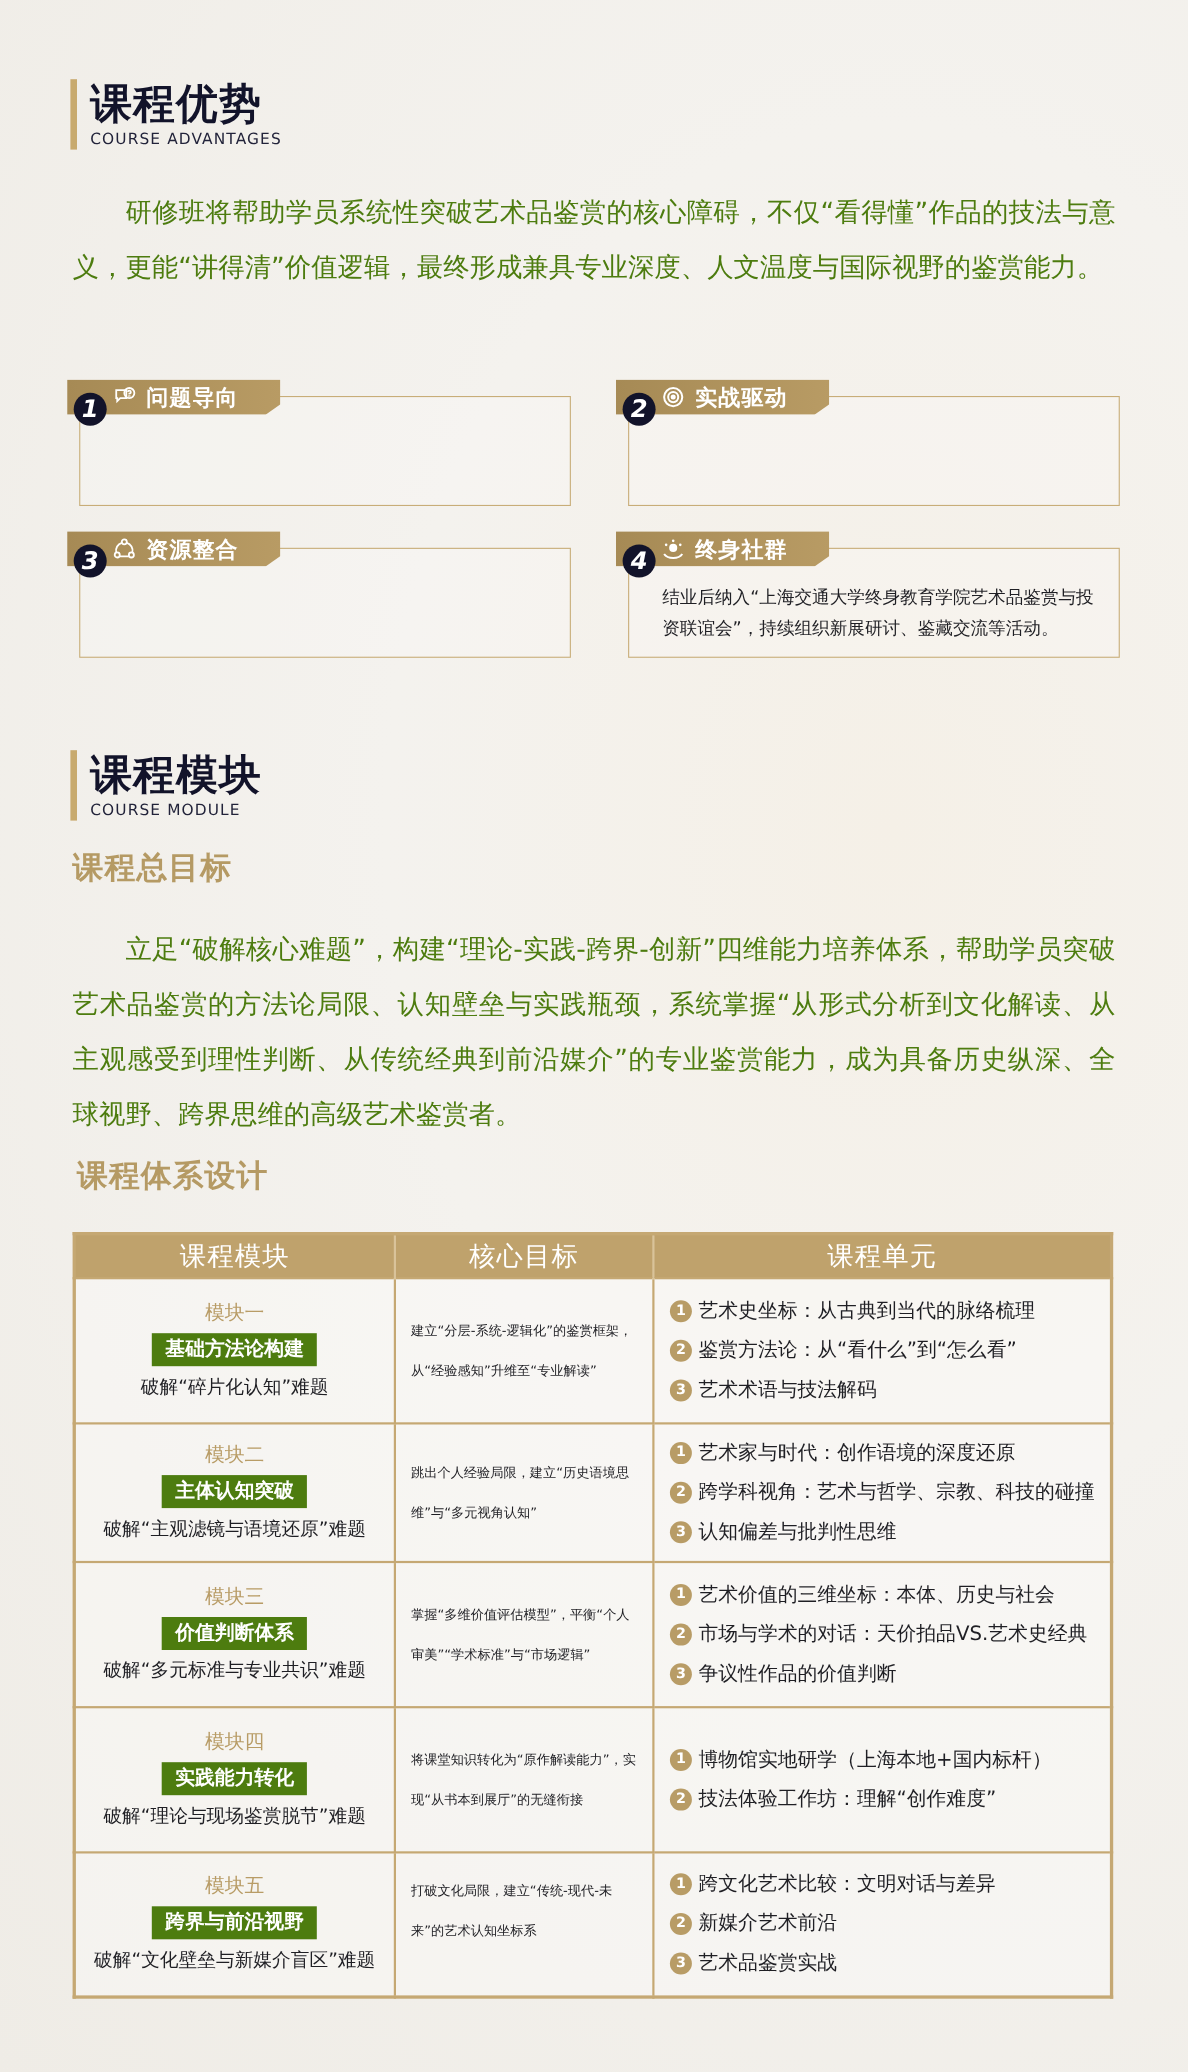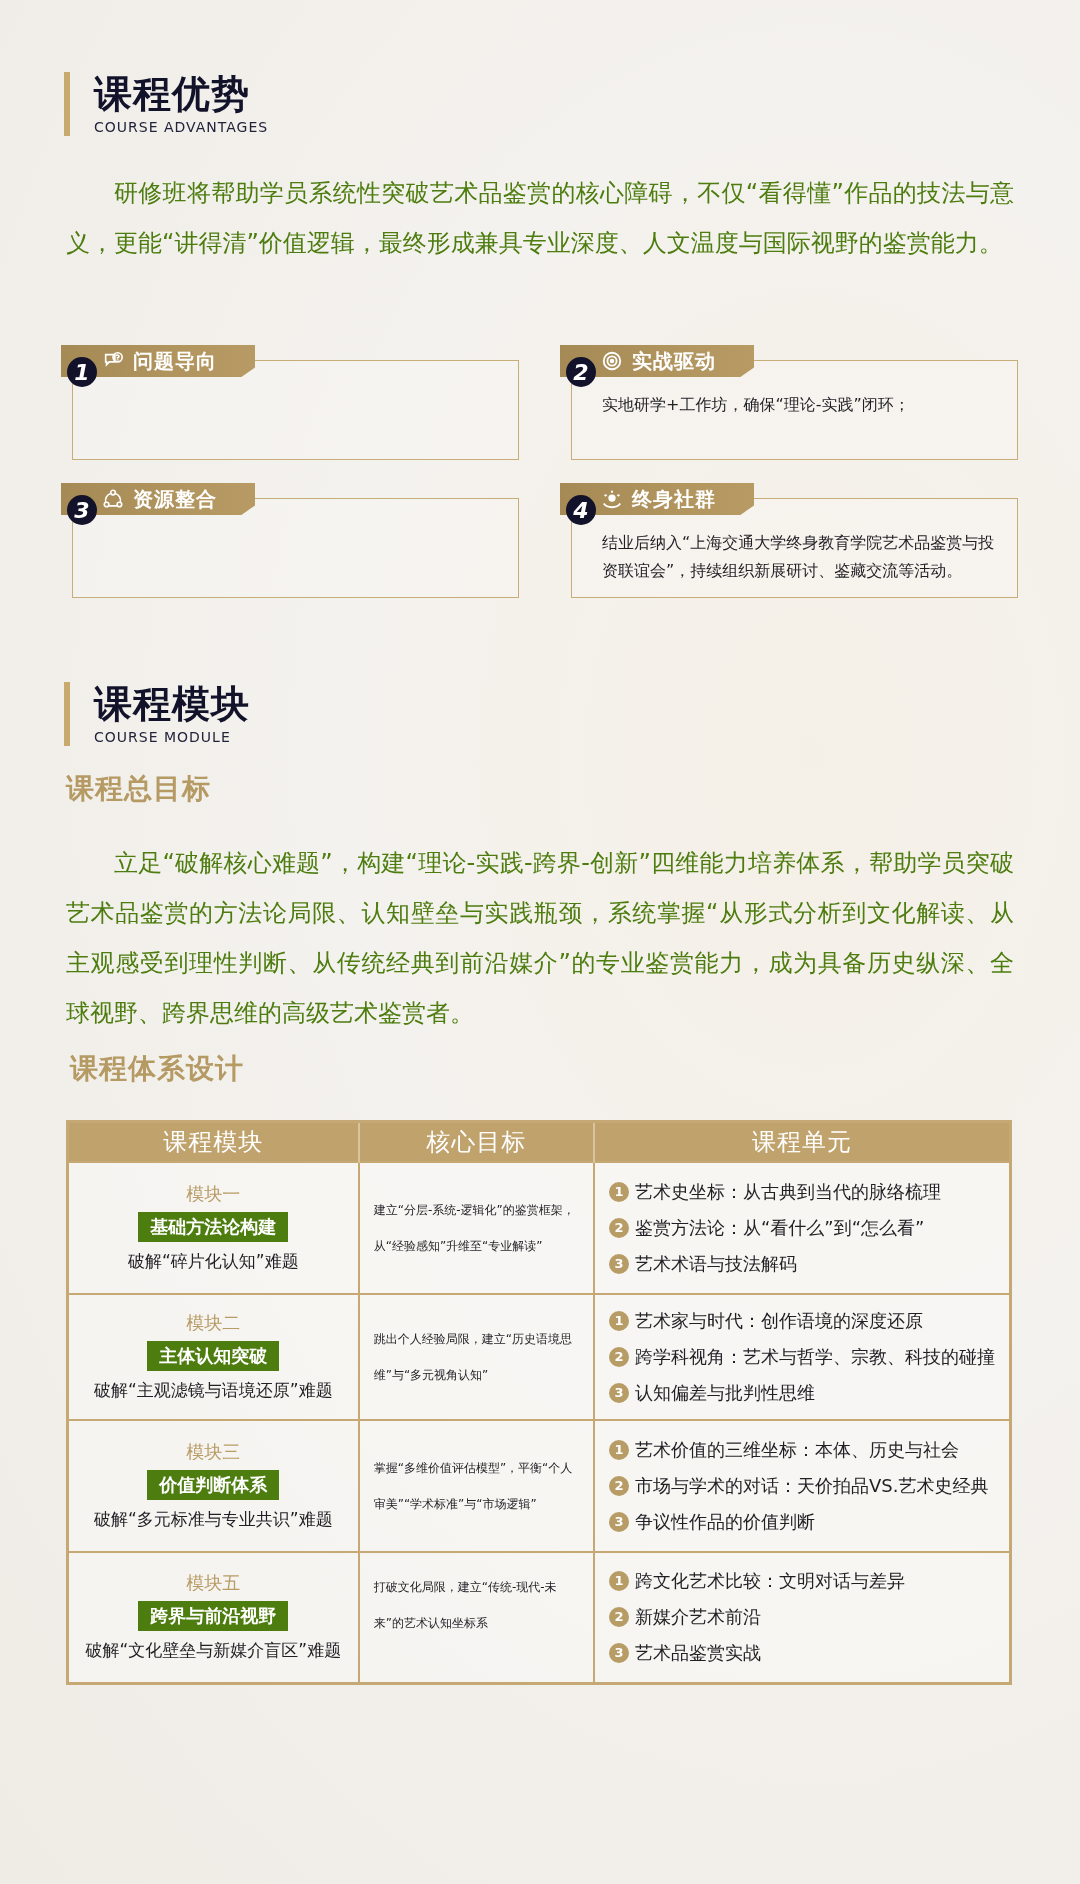--- a/index.html
+++ b/index.html
@@ -8,21 +8,21 @@
     font-family: "DejaVu Sans", "Liberation Sans", sans-serif;
     color: #1f1f24;
     background: radial-gradient(ellipse at 75% 40%, #f5f0e7 0%, #f4f2ee 40%, #efece6 100%);
     position: relative;
     overflow: hidden;
   }
   .section-head {
     position: absolute;
     left: 64px;
     border-left: 6px solid #c8aa6e;
-    padding-left: 24px;
+    padding-left: 12px;
   }
   .section-head .cn {
     font-size: 38px; font-weight: bold; color: #12132a; line-height: 44px; letter-spacing: 1px;
   }
   .section-head .en {
     font-size: 14px; color: #22233a; letter-spacing: 1px; line-height: 18px; margin-top: 2px;
   }
   .para {
     position: absolute; left: 66px; width: 948px;
     font-size: 24px; line-height: 50px; color: #4d7c0f;
@@ -122,21 +122,20 @@
   <div class="tab">
     <span class="tab-icon">
       <svg width="22" height="22" viewBox="0 0 24 24" fill="none" stroke="#fff" stroke-width="2">
           <circle cx="12" cy="12" r="9"></circle>
           <circle cx="12" cy="12" r="5"></circle>
           <circle cx="12" cy="12" r="1.5" fill="#fff"></circle>
         </svg>
     </span>
     <span class="tab-label">实战驱动</span>
   </div>
-  <div class="body">实地研学+工作坊，确保“理论-实践”闭环；</div>
 </div>
 
 <div class="card" style="left:72px; top:498px;">
   <div class="num">3</div>
   <div class="tab">
     <span class="tab-icon">
       <svg width="22" height="22" viewBox="0 0 24 24" fill="none" stroke="#fff" stroke-width="1.8">
           <circle cx="12" cy="5" r="2.5"></circle>
           <circle cx="5" cy="18" r="2.5"></circle>
           <circle cx="19" cy="18" r="2.5"></circle>
@@ -247,20 +246,38 @@
             <span class="circ">2</span>
             <span>市场与学术的对话：天价拍品VS.艺术史经典</span>
           </div>
         <div class="unit">
             <span class="circ">3</span>
             <span>争议性作品的价值判断</span>
           </div>
       </td>
     </tr>
 
+    <tr style="height:132px;">
+      <td class="mod">
+        <div class="idx">模块四</div>
+        <div class="badge">实践能力转化</div>
+        <div class="solve">破解“理论与现场鉴赏脱节”难题</div>
+      </td>
+      <td class="goal">将课堂知识转化为“原作解读能力”，实现“从书本到展厅”的无缝衔接</td>
+      <td class="units">
+        <div class="unit">
+            <span class="circ">1</span>
+            <span>博物馆实地研学（上海本地+国内标杆）</span>
+          </div>
+        <div class="unit">
+            <span class="circ">2</span>
+            <span>技法体验工作坊：理解“创作难度”</span>
+          </div>
+      </td>
+    </tr>
 
     <tr style="height:132px;">
       <td class="mod">
         <div class="idx">模块五</div>
         <div class="badge">跨界与前沿视野</div>
         <div class="solve">破解“文化壁垒与新媒介盲区”难题</div>
       </td>
       <td class="goal" style="vertical-align:top; padding-top:16px;">打破文化局限，建立“传统-现代-未来”的艺术认知坐标系</td>
       <td class="units">
         <div class="unit">

